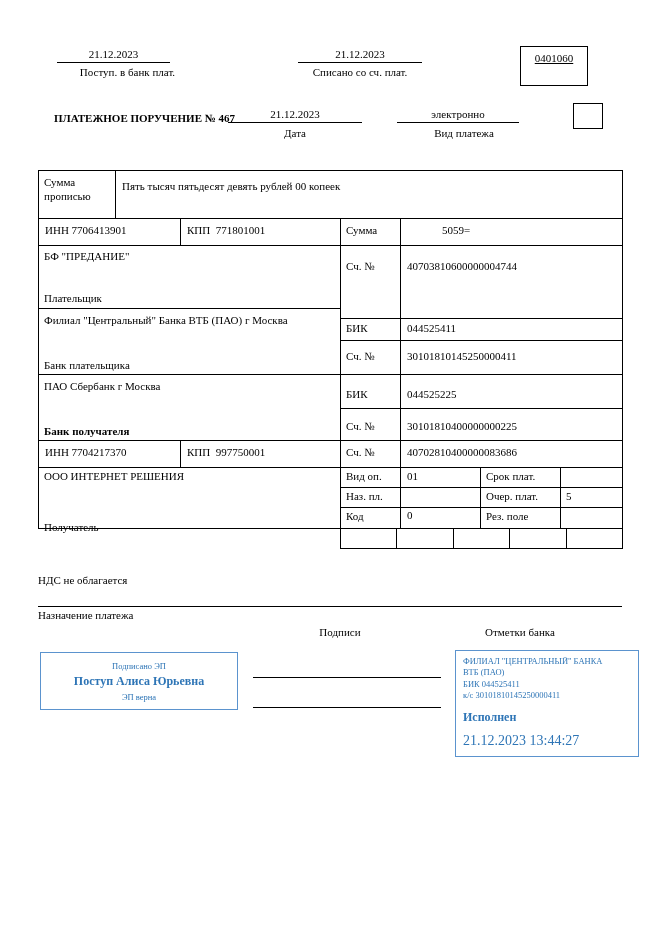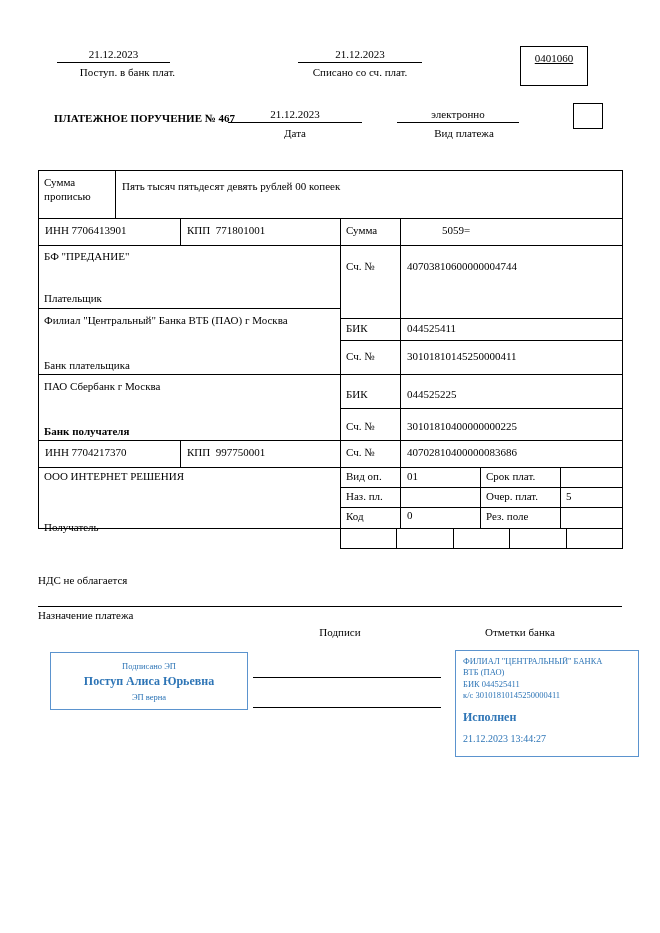--- a/index.html
+++ b/index.html
@@ -15,31 +15,31 @@
   .bold { font-weight:700; }
   .hl { position:absolute; height:1px; background:#000; }
   .vl { position:absolute; width:1px; background:#000; }
   .underfield { position:absolute; border-bottom:1px solid #000; text-align:center; height:17px; line-height:16px; }
   .lbl { position:absolute; text-align:center; }
   .box { position:absolute; border:1px solid #000; }
   .esign-box {
     position:absolute; left:40px; top:652px; width:198px; height:58px;
     border:1px solid var(--stamp-border,#5b93ce); color:var(--stamp-text,#2e75b6);
     display:flex; flex-direction:column; align-items:center; justify-content:center;
-    gap:3px; text-align:left;margin-left:10px;
+    gap:3px; text-align:left;
   }
   .esign-small { font-size:8.5px; }
   .esign-name { font-size:12px; font-weight:700; }
   .stamp-box {
     position:absolute; left:455px; top:650px; width:184px; height:107px;
     border:1px solid var(--stamp-border,#5b93ce); color:var(--stamp-text,#2e75b6);
     padding:5px 7px; font-size:8.5px; line-height:1.35;
   }
   .stamp-status { font-size:12px; font-weight:700; margin-top:7px; }
-  .stamp-datetime { font-size:10px; margin-top:7px; }
+  .stamp-datetime { font-size:14px; margin-top:7px; }
   .sig-line { position:absolute; height:1px; background:#000; }
 </style>
 </head>
 <body>
 
 <div class="page">
 
   <div class="underfield" style="left:57px;top:46px;width:113px;">21.12.2023</div>
   <div class="lbl" style="left:64px;top:66px;width:127px;">Поступ. в банк плат.</div>
 

